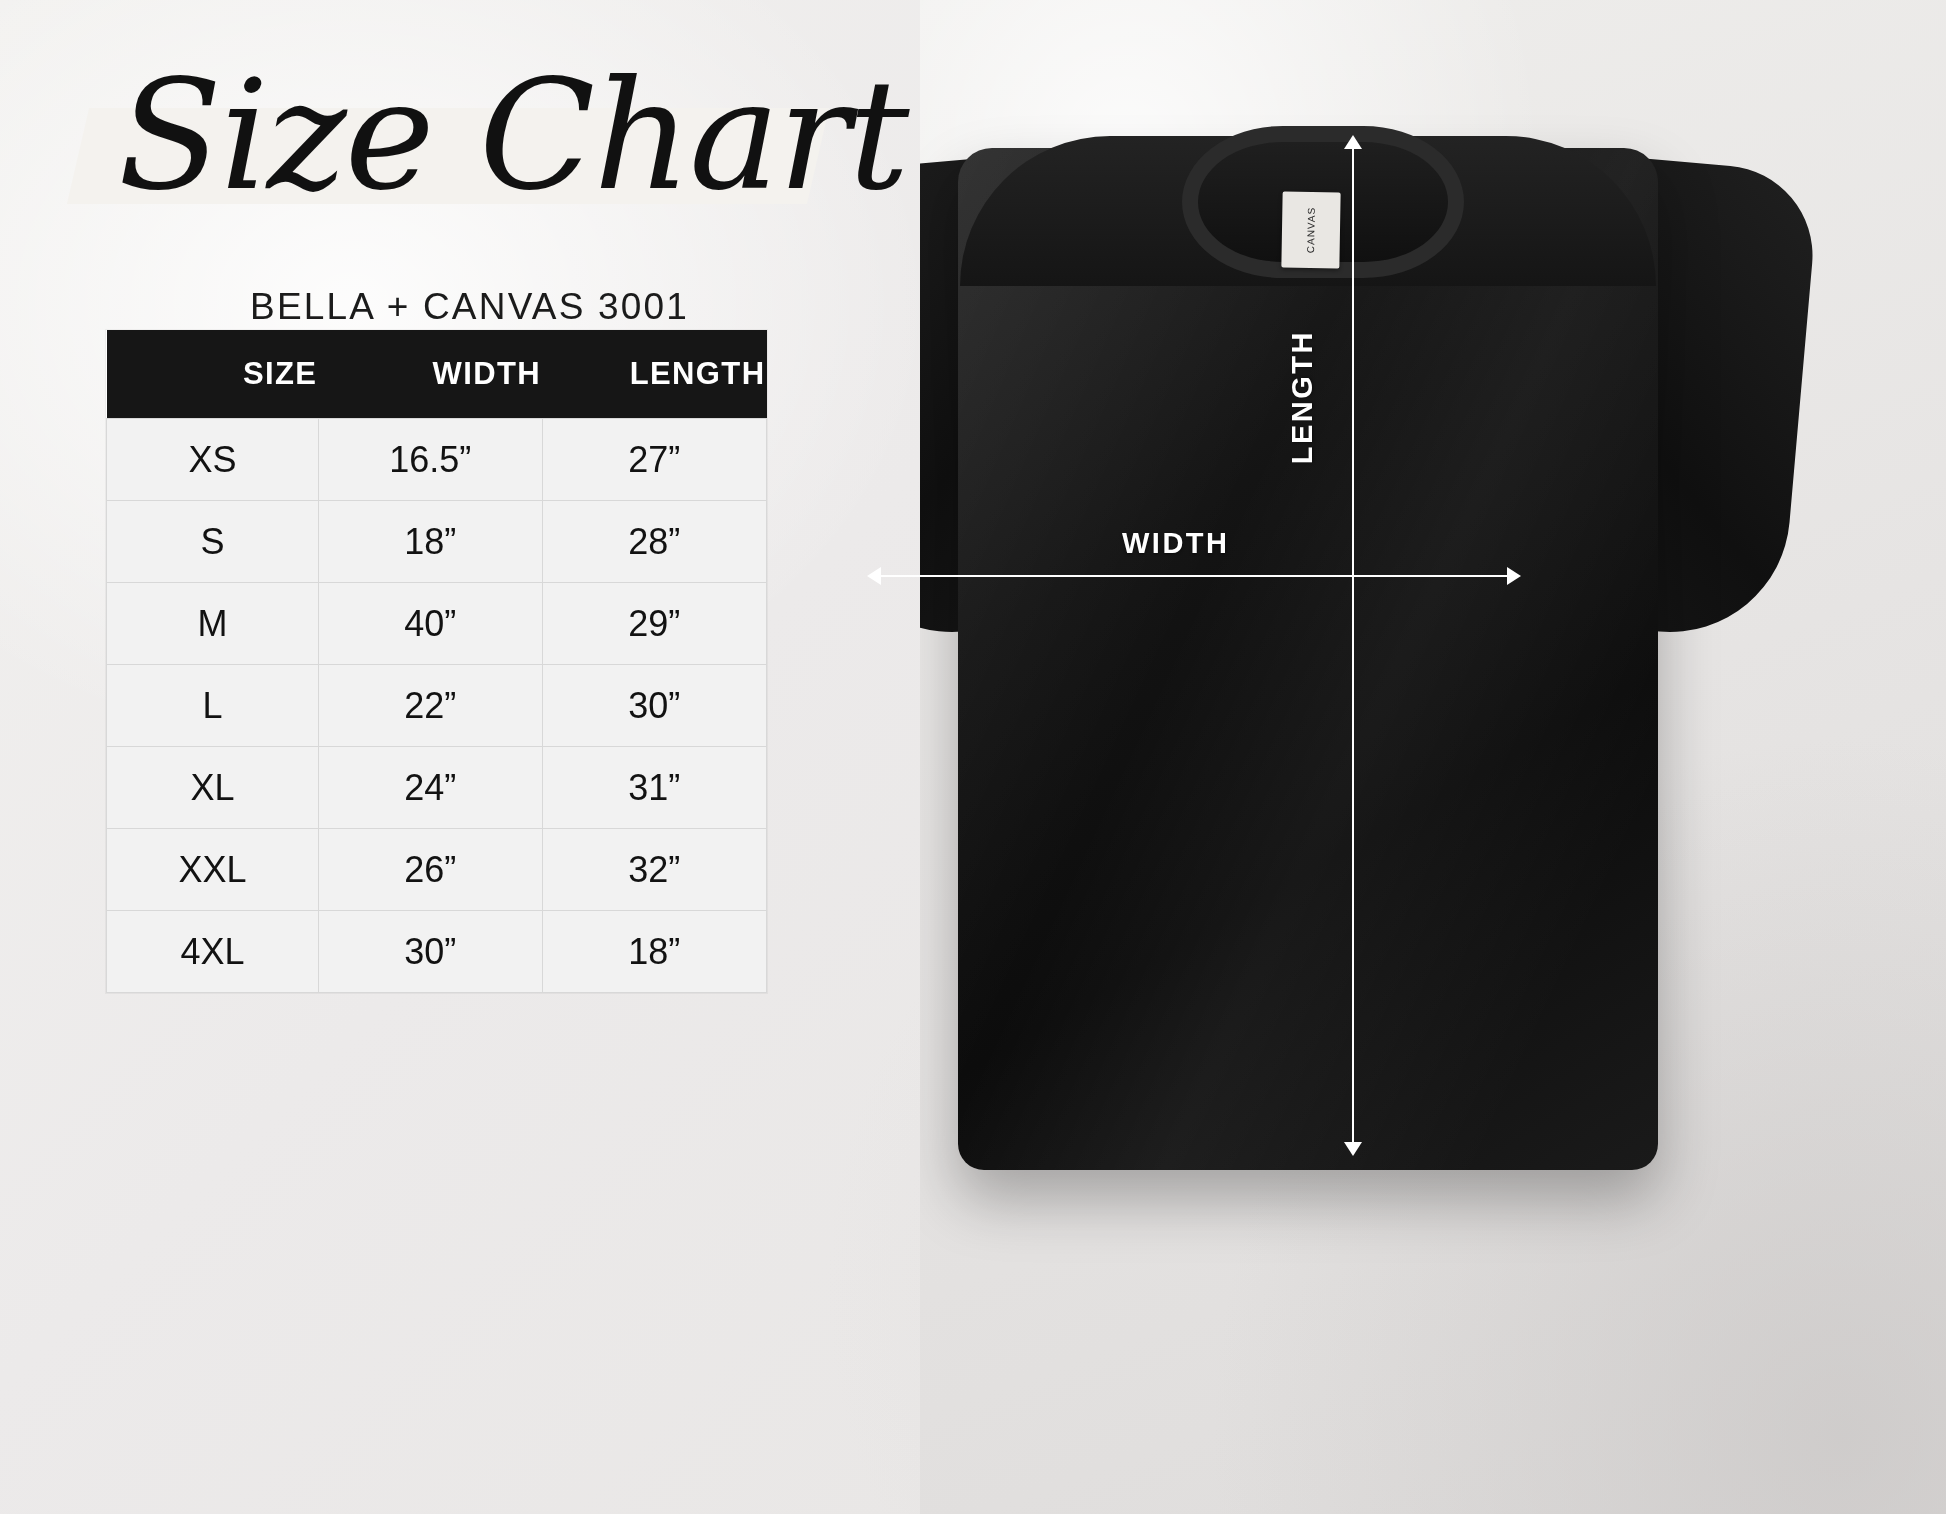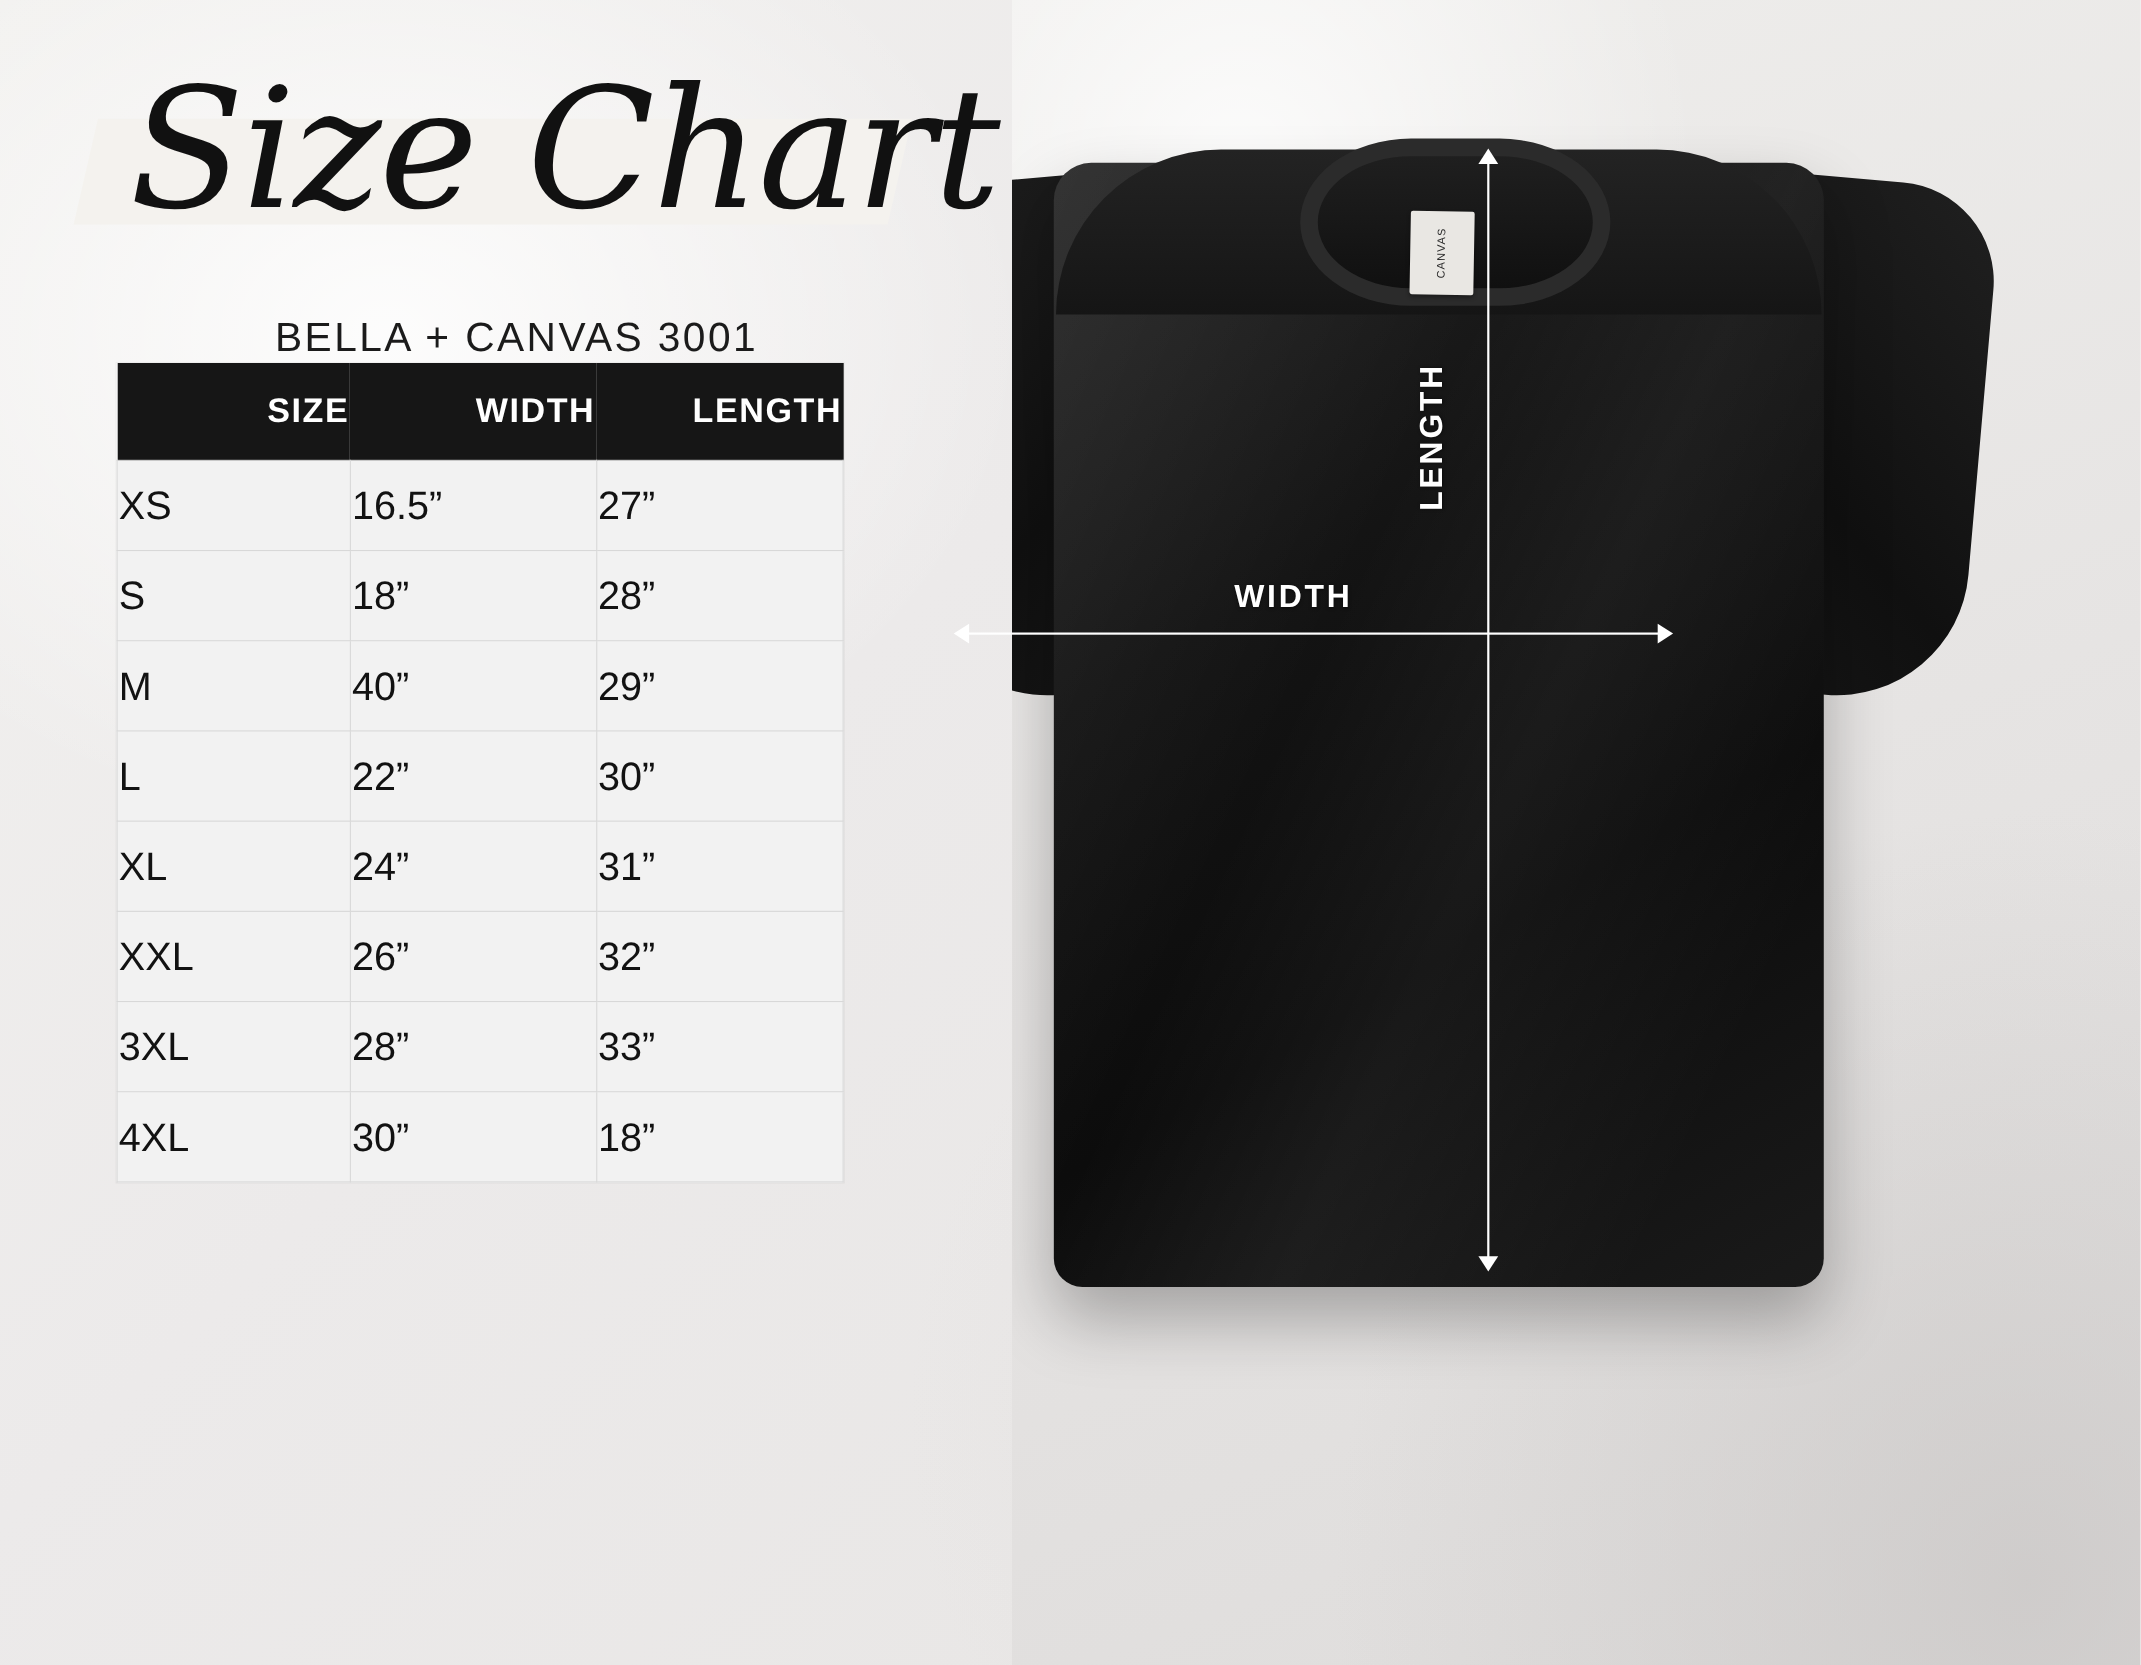--- a/index.html
+++ b/index.html
@@ -87,20 +87,21 @@
     color: #ffffff;
     font-size: 31px;
     font-weight: 700;
     letter-spacing: 1.4px;
     height: 86px;
     text-align: right;
     border: none;
   }
   .size-table tbody td {
     height: 79px;
+    text-align: center;
     font-size: 36px;
     font-weight: 400;
     color: #121212;
     background: #f2f2f2;
     border: 1px solid #d8d8d8;
     font-family: "Liberation Sans", sans-serif;
   }
   .size-table tbody tr td:first-child { width: 213px; }
   .size-table tbody tr td:nth-child(2) { width: 224px; }
   .size-table tbody tr td:nth-child(3) { width: 224px; }
@@ -322,25 +323,20 @@
       </tr>
       <tr>
         <td>XL</td>
         <td>24”</td>
         <td>31”</td>
       </tr>
       <tr>
         <td>XXL</td>
         <td>26”</td>
         <td>32”</td>
-      </tr>
-      <tr>
-        <td>3XL</td>
-        <td>28”</td>
-        <td>33”</td>
       </tr>
       <tr>
         <td>4XL</td>
         <td>30”</td>
         <td>18”</td>
       </tr>
     </tbody>
   </table>
 </div>
 

